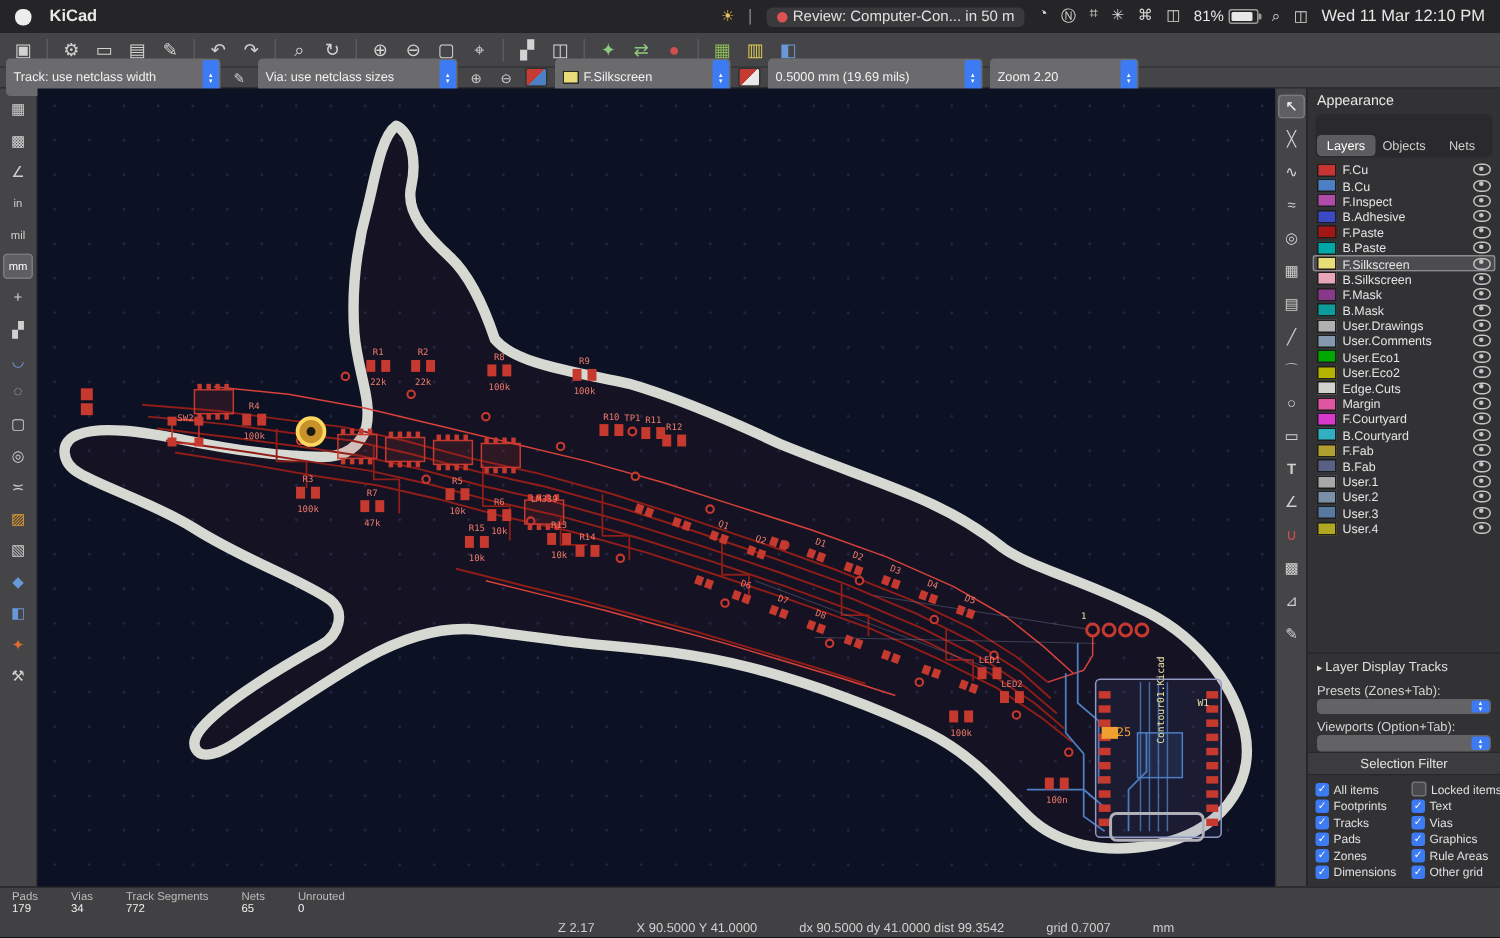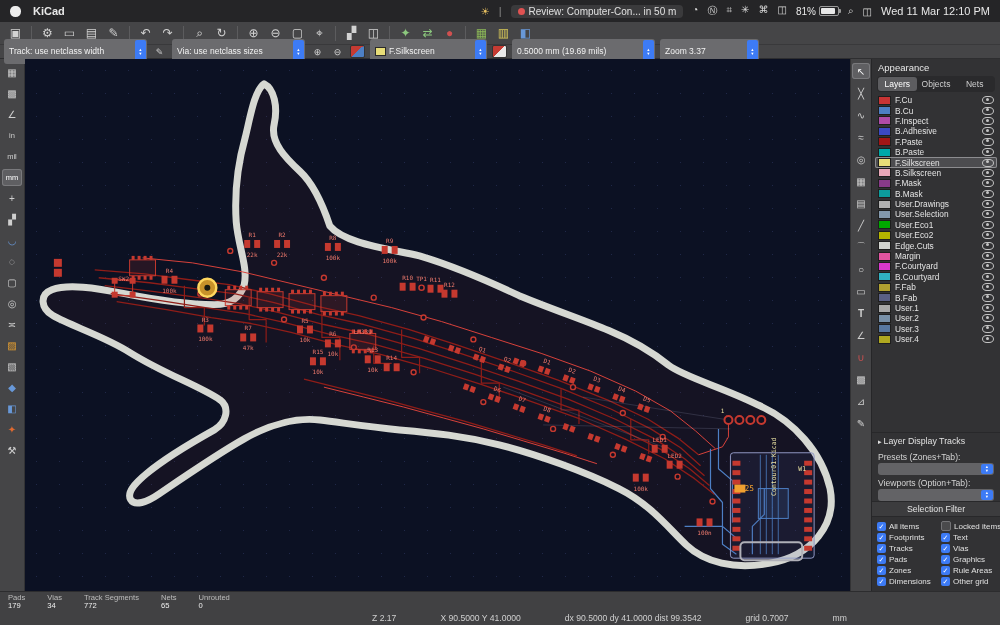--- a/index.html
+++ b/index.html
@@ -62,21 +62,21 @@
   .rtb-ic{width:18px;height:16px;display:flex;align-items:center;justify-content:center;
     color:#cfcfcf;font-size:10px;border-radius:3px;}
   .rtb-ic.txt{font-size:10px;font-weight:bold;}
   .rtb-ic.active{background:#5f5f62;color:#fff;box-shadow:inset 0 0 0 1px #7a7a7d;}
 
   
   .panel{width:128px;background:#323234;border-left:1px solid #262628;display:flex;flex-direction:column;
     color:#ddd;flex:0 0 128px;font-size:9px;}
   .panel-title{padding:3px 6px 2px;font-size:9.5px;color:#e8e8e8;}
   .tabs{display:flex;margin:1px 5px 3px;background:#2a2a2c;border-radius:4px;padding:1px;}
-  .tab{flex:1;text-align:center;font-size:8.5px;padding:2px 0;border-radius:3px;color:#cfcfcf;}
+  .tab{flex:1;text-align:center;font-size:8.5px;padding:2px 0;border-radius:3px;color:#cfcfcf;margin-top:13px;}
   .tab.active{background:#5d5d60;color:#fff;}
   .layers{display:flex;flex-direction:column;padding:0 3px;}
   .lrow{display:flex;align-items:center;height:10.4px;gap:4px;padding:0 3px;border-radius:2px;}
   .lrow.selected{background:#4c4c4f;box-shadow:inset 0 0 0 1px #8c8c8f;}
   .lsw{width:11px;height:7px;border:1px solid #1e1e1e;flex:0 0 auto;}
   .lname{flex:1;font-size:8.3px;color:#e4e4e4;white-space:nowrap;overflow:hidden;}
   .eye{display:inline-block;width:10px;height:6px;border:1px solid #c4c4c4;border-radius:50%/62%;position:relative;flex:0 0 auto;}
   .eye::after{content:"";position:absolute;width:3px;height:3px;background:#c4c4c4;border-radius:50%;left:2.5px;top:0.7px;}
   .opts-row{border-top:1px solid #28282a;margin-top:6px;padding:3px 6px;color:#e0e0e0;font-size:8.8px;}
   .opts-row .tri{font-size:7px;margin-right:2px;}
@@ -92,21 +92,21 @@
   .cb{width:9px;height:9px;border-radius:2px;background:#3d7bf5;color:#fff;font-size:7px;line-height:9px;
     text-align:center;flex:0 0 auto;}
   .cb.off{background:#4a4a4c;border:1px solid #737376;width:8px;height:8px;}
 
   
   .statusbar{height:33px;background:#414143;border-top:1px solid #2c2c2e;display:flex;flex-direction:column;flex:0 0 33px;}
   .stats{display:flex;gap:22px;padding:2px 8px 0;height:17px;}
   .stat{display:flex;flex-direction:column;line-height:8px;}
   .stat .sl{font-size:7.6px;color:#bdbdbd;}
   .stat .sv{font-size:7.6px;color:#efefef;}
-  .coords{display:flex;gap:44px;padding:2px 0 0 372px;font-size:8.6px;color:#d0d0d0;white-space:nowrap;}
+  .coords{display:flex;gap:28px;padding:2px 0 0 372px;font-size:8.6px;color:#d0d0d0;white-space:nowrap;}
 </style>
 </head>
 <body>
 
 <div id="app">
 
   <div class="menubar">
     <span class="apple"></span>
     <span class="mb-app">KiCad</span>
     <div class="mb-right">
@@ -196,21 +196,21 @@
     </span>
     <span class="diag diag2"></span>
     <span class="dd" style="width:122px">
       <span>0.5000 mm (19.69 mils)</span>
         <span class="stepper">
           <span>▴</span>
           <span>▾</span>
         </span>
     </span>
     <span class="dd" style="width:78px">
-      <span>Zoom 3.37</span>
+      <span>Zoom 2.20</span>
         <span class="stepper">
           <span>▴</span>
           <span>▾</span>
         </span>
     </span>
   </div>
 
   <div class="main">
     <div class="ltb" id="left-toolbar">
         <span class="ltb-ic">▦</span>
@@ -688,21 +688,21 @@
             <span class="lname">B.Mask</span>
             <span class="eye"></span>
           </div>
           <div class="lrow">
             <span class="lsw" style="background: rgb(176, 176, 176);"></span>
             <span class="lname">User.Drawings</span>
             <span class="eye"></span>
           </div>
           <div class="lrow">
             <span class="lsw" style="background: rgb(131, 152, 172);"></span>
-            <span class="lname">User.Selection</span>
+            <span class="lname">User.Comments</span>
             <span class="eye"></span>
           </div>
           <div class="lrow">
             <span class="lsw" style="background: rgb(0, 168, 0);"></span>
             <span class="lname">User.Eco1</span>
             <span class="eye"></span>
           </div>
           <div class="lrow">
             <span class="lsw" style="background: rgb(180, 180, 0);"></span>
             <span class="lname">User.Eco2</span>

